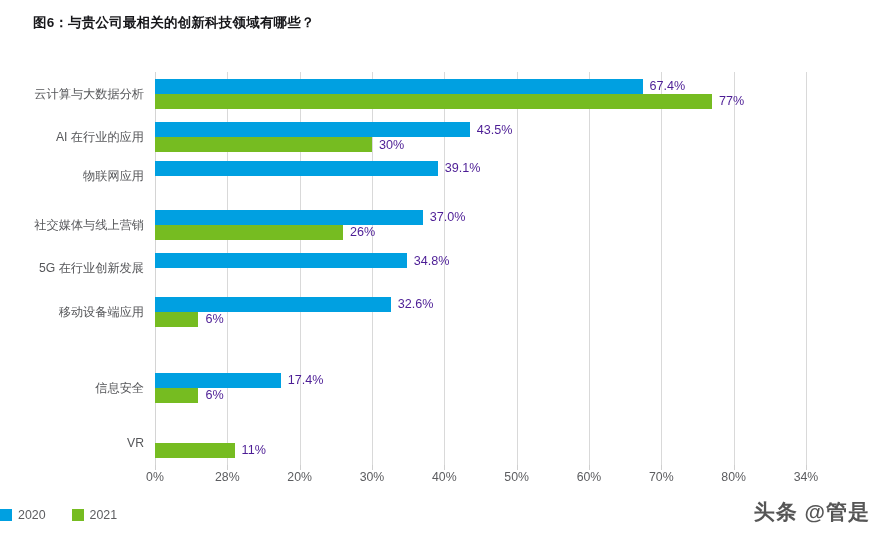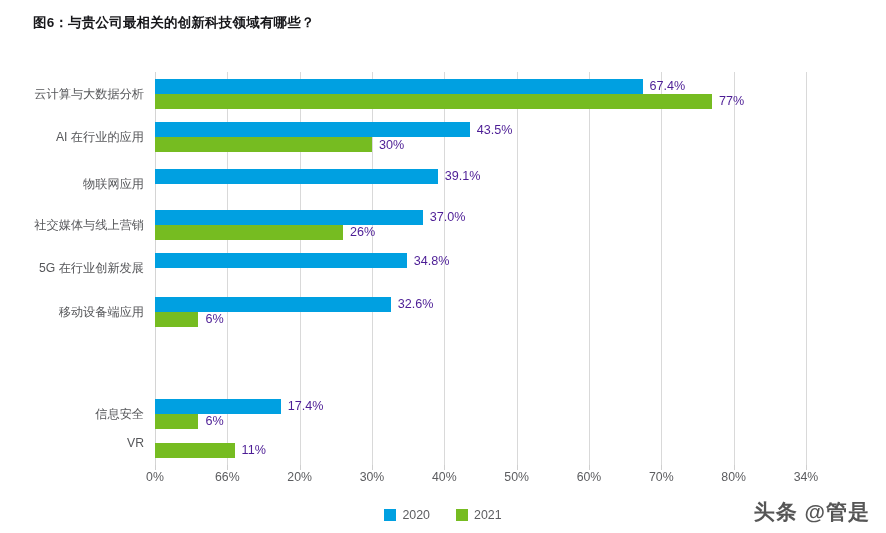--- a/index.html
+++ b/index.html
@@ -99,21 +99,20 @@
     transform: translateX(-50%);
     white-space: nowrap;
   }
 
   
   .legend {
     position: absolute;
     left: 0; right: 0;
     top: 508px;
     display: flex;
-    justify-content: center;
     gap: 26px;
     align-items: center;
   }
   .legend-item { display: flex; align-items: center; gap: 6px; }
   .legend-swatch { width: 12px; height: 12px; display: block; }
   .legend-label { font-size: 12.4px; color: #5c5d60; }
 
   
   .watermark {
     position: absolute;
@@ -169,21 +168,21 @@
         </div>
         <div class="row" style="top: 43.6667px; height: 43.6667px;">
           <div class="cat-label">AI 在行业的应用</div>
           <div class="bar y2020" style="width: 314.65px; background: rgb(0, 160, 225);">
             <div class="bar-label">43.5%</div>
           </div>
           <div class="bar y2021" style="width: 217px; background: rgb(118, 188, 33);">
             <div class="bar-label">30%</div>
           </div>
         </div>
-        <div class="row" style="top: 90px; height: 43.6667px; padding-left: 34px;">
+        <div class="row" style="top: 82px; height: 43.6667px; padding-left: 34px;">
           <div class="cat-label">物联网应用</div>
           <div class="bar y2020" style="width: 282.823px; background: rgb(0, 160, 225);">
             <div class="bar-label">39.1%</div>
           </div>
         </div>
         <div class="row" style="top: 131px; height: 43.6667px;">
           <div class="cat-label">社交媒体与线上营销</div>
           <div class="bar y2020" style="width: 267.633px; background: rgb(0, 160, 225); text-align: right;">
             <div class="bar-label">37.0%</div>
           </div>
@@ -199,39 +198,39 @@
         </div>
         <div class="row" style="top: 218.333px; height: 43.6667px;">
           <div class="cat-label">移动设备端应用</div>
           <div class="bar y2020" style="width: 235.807px; background: rgb(0, 160, 225);">
             <div class="bar-label">32.6%</div>
           </div>
           <div class="bar y2021" style="width: 43.4px; background: rgb(118, 188, 33);">
             <div class="bar-label">6%</div>
           </div>
         </div>
-        <div class="row" style="top: 320px; height: 43.6667px;">
+        <div class="row" style="top: 294px; height: 43.6667px;">
           <div class="cat-label">信息安全</div>
           <div class="bar y2020" style="width: 125.86px; background: rgb(0, 160, 225);">
             <div class="bar-label">17.4%</div>
           </div>
           <div class="bar y2021" style="width: 43.4px; background: rgb(118, 188, 33);">
             <div class="bar-label">6%</div>
           </div>
         </div>
         <div class="row" style="top: 349.333px; height: 43.6667px;">
           <div class="cat-label">VR</div>
           <div class="bar y2021" style="width: 79.5667px; background: rgb(118, 188, 33); text-decoration: underline;">
             <div class="bar-label">11%</div>
           </div>
         </div>
       </div>
     <div id="xticks">
         <div class="xtick" style="left: 155px;">0%</div>
-        <div class="xtick" style="left: 227.333px;">66%</div>
+        <div class="xtick" style="left: 227.333px;">28%</div>
         <div class="xtick" style="left: 299.667px;">20%</div>
         <div class="xtick" style="left: 372px;">30%</div>
         <div class="xtick" style="left: 444.333px;">40%</div>
         <div class="xtick" style="left: 516.667px;">50%</div>
         <div class="xtick" style="left: 589px;">60%</div>
         <div class="xtick" style="left: 661.333px;">70%</div>
         <div class="xtick" style="left: 733.667px;">80%</div>
         <div class="xtick" style="left: 806px;">34%</div>
       </div>
   </div>

